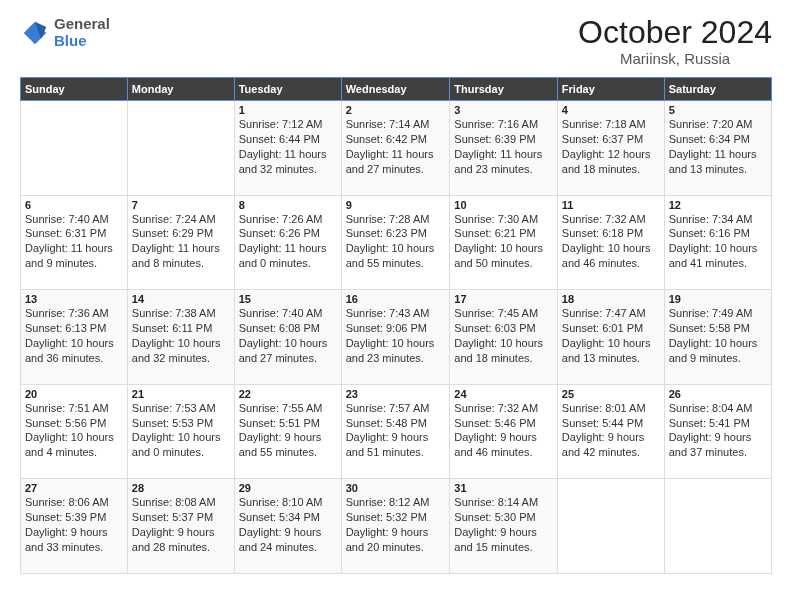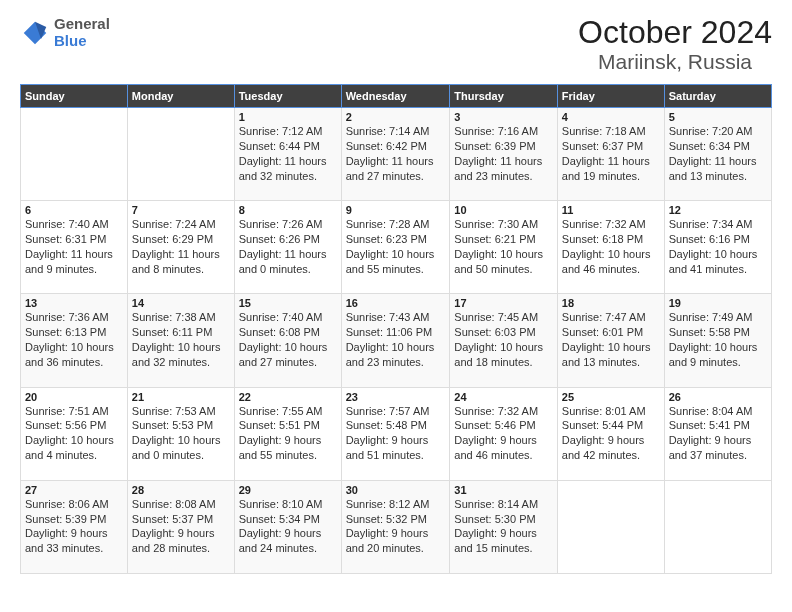--- a/index.html
+++ b/index.html
@@ -42,21 +42,21 @@
     .title-block {
       text-align: center;
     }
     .title-month {
       font-size: 32px;
       font-weight: 300;
       color: #222;
       line-height: 1;
     }
     .title-location {
-      font-size: 21px;
+      font-size: 15px;
       color: #555;
       margin-top: 2px;
     }
     .calendar {
       width: 100%;
       border-collapse: collapse;
       flex: 1;
       font-size: 10px;
     }
     .calendar thead th {
@@ -156,21 +156,21 @@
           <span>Sunrise: 7:16 AM</span><br>
           <span>Sunset: 6:39 PM</span><br>
           <span>Daylight: 11 hours and 23 minutes.</span>
         </div>
       </td>
           <td>
         <span class="day-num">4</span>
         <div class="day-info">
           <span>Sunrise: 7:18 AM</span><br>
           <span>Sunset: 6:37 PM</span><br>
-          <span>Daylight: 11 hours and 19 minutes.</span>
+          <span>Daylight: 12 hours and 18 minutes.</span>
         </div>
       </td>
           <td>
         <span class="day-num">5</span>
         <div class="day-info">
           <span>Sunrise: 7:20 AM</span><br>
           <span>Sunset: 6:34 PM</span><br>
           <span>Daylight: 11 hours and 13 minutes.</span>
         </div>
       </td>
@@ -255,21 +255,21 @@
         <div class="day-info">
           <span>Sunrise: 7:40 AM</span><br>
           <span>Sunset: 6:08 PM</span><br>
           <span>Daylight: 10 hours and 27 minutes.</span>
         </div>
       </td>
           <td>
         <span class="day-num">16</span>
         <div class="day-info">
           <span>Sunrise: 7:43 AM</span><br>
-          <span>Sunset: 11:06 PM</span><br>
+          <span>Sunset: 9:06 PM</span><br>
           <span>Daylight: 10 hours and 23 minutes.</span>
         </div>
       </td>
           <td>
         <span class="day-num">17</span>
         <div class="day-info">
           <span>Sunrise: 7:45 AM</span><br>
           <span>Sunset: 6:03 PM</span><br>
           <span>Daylight: 10 hours and 18 minutes.</span>
         </div>

